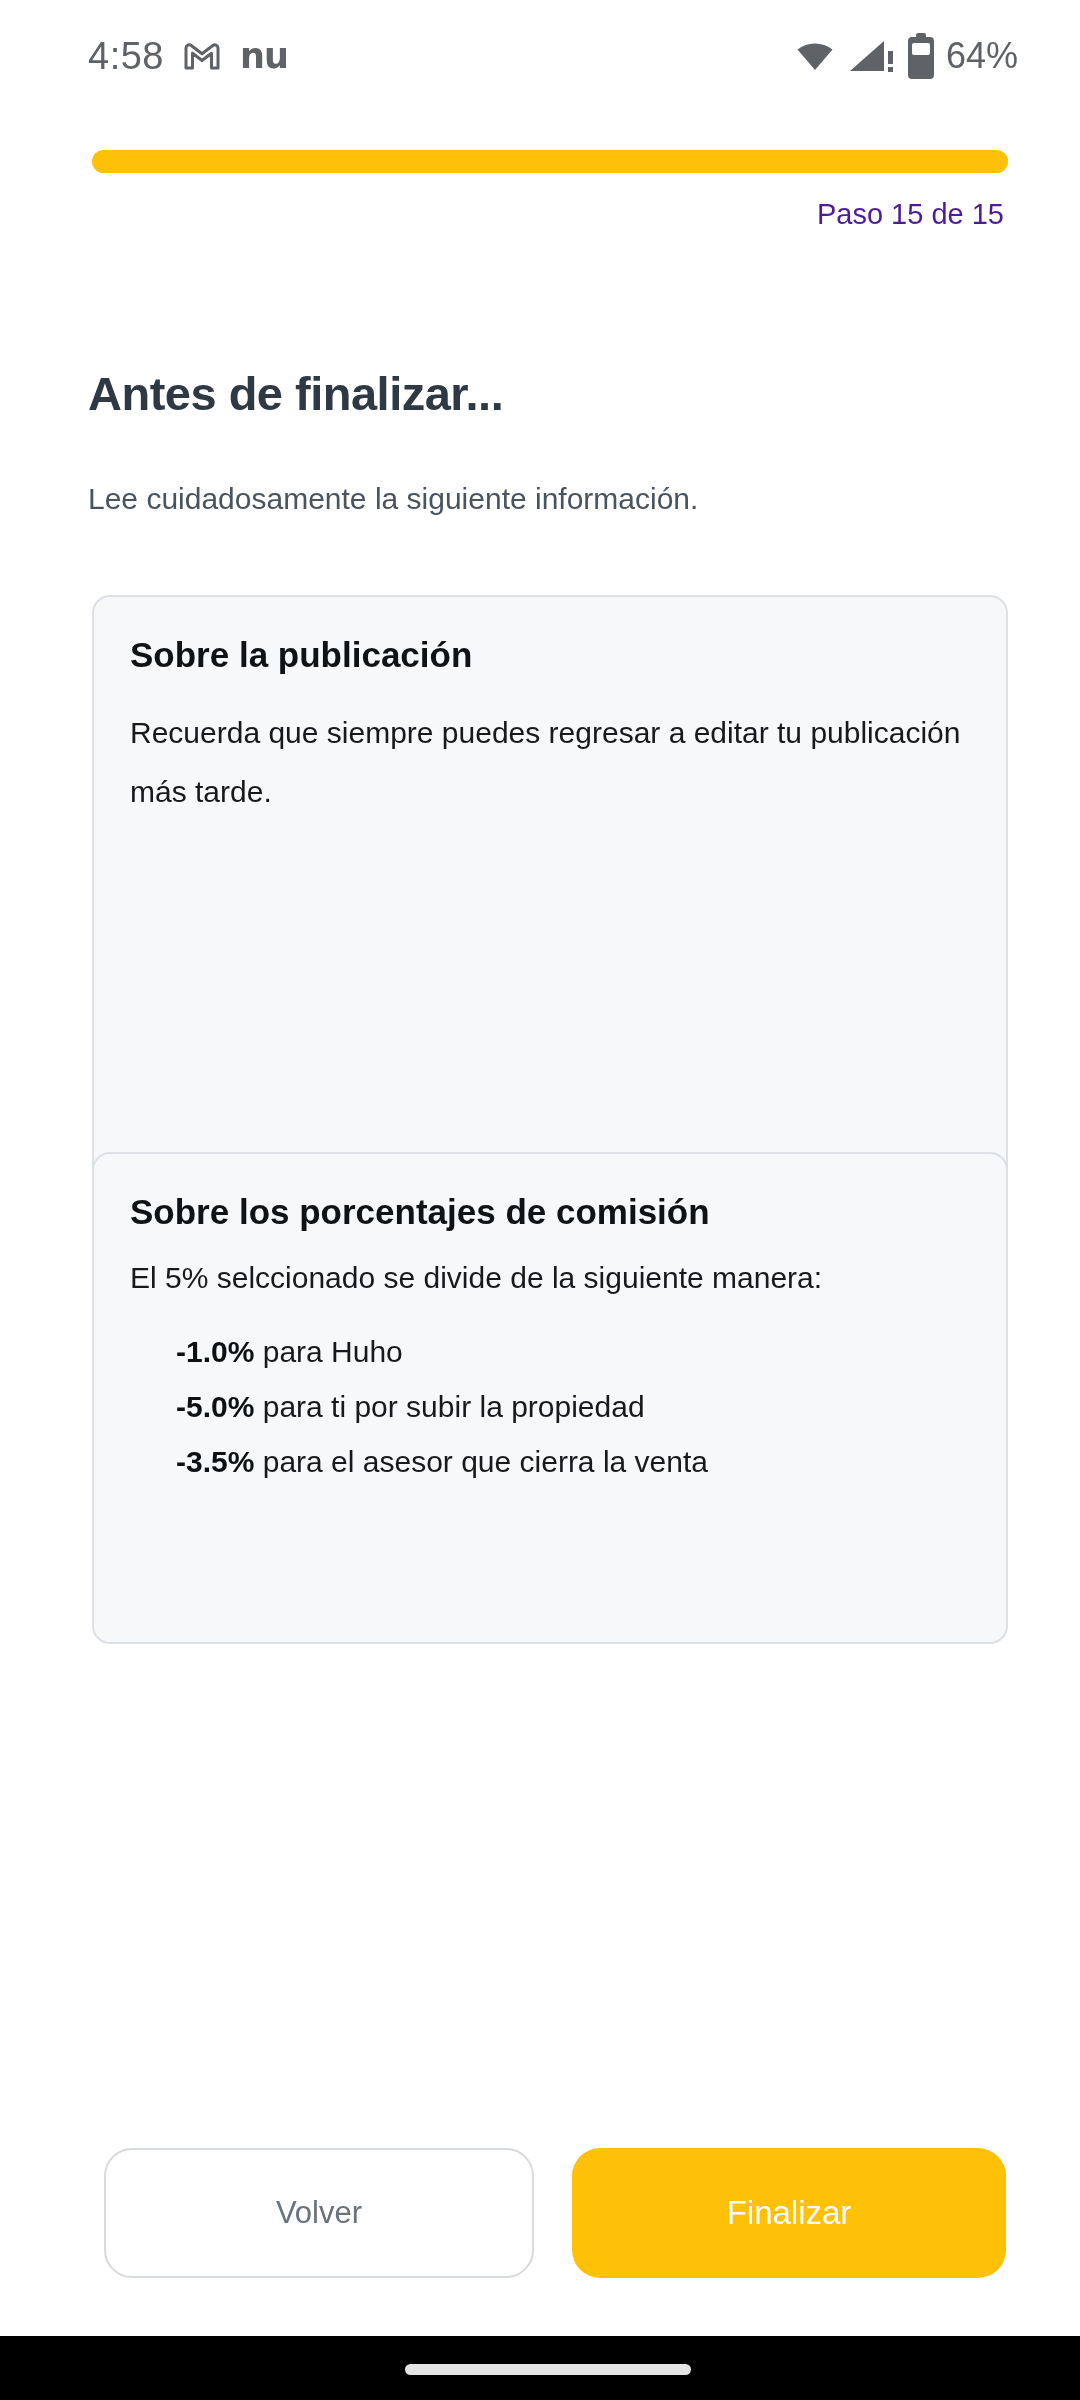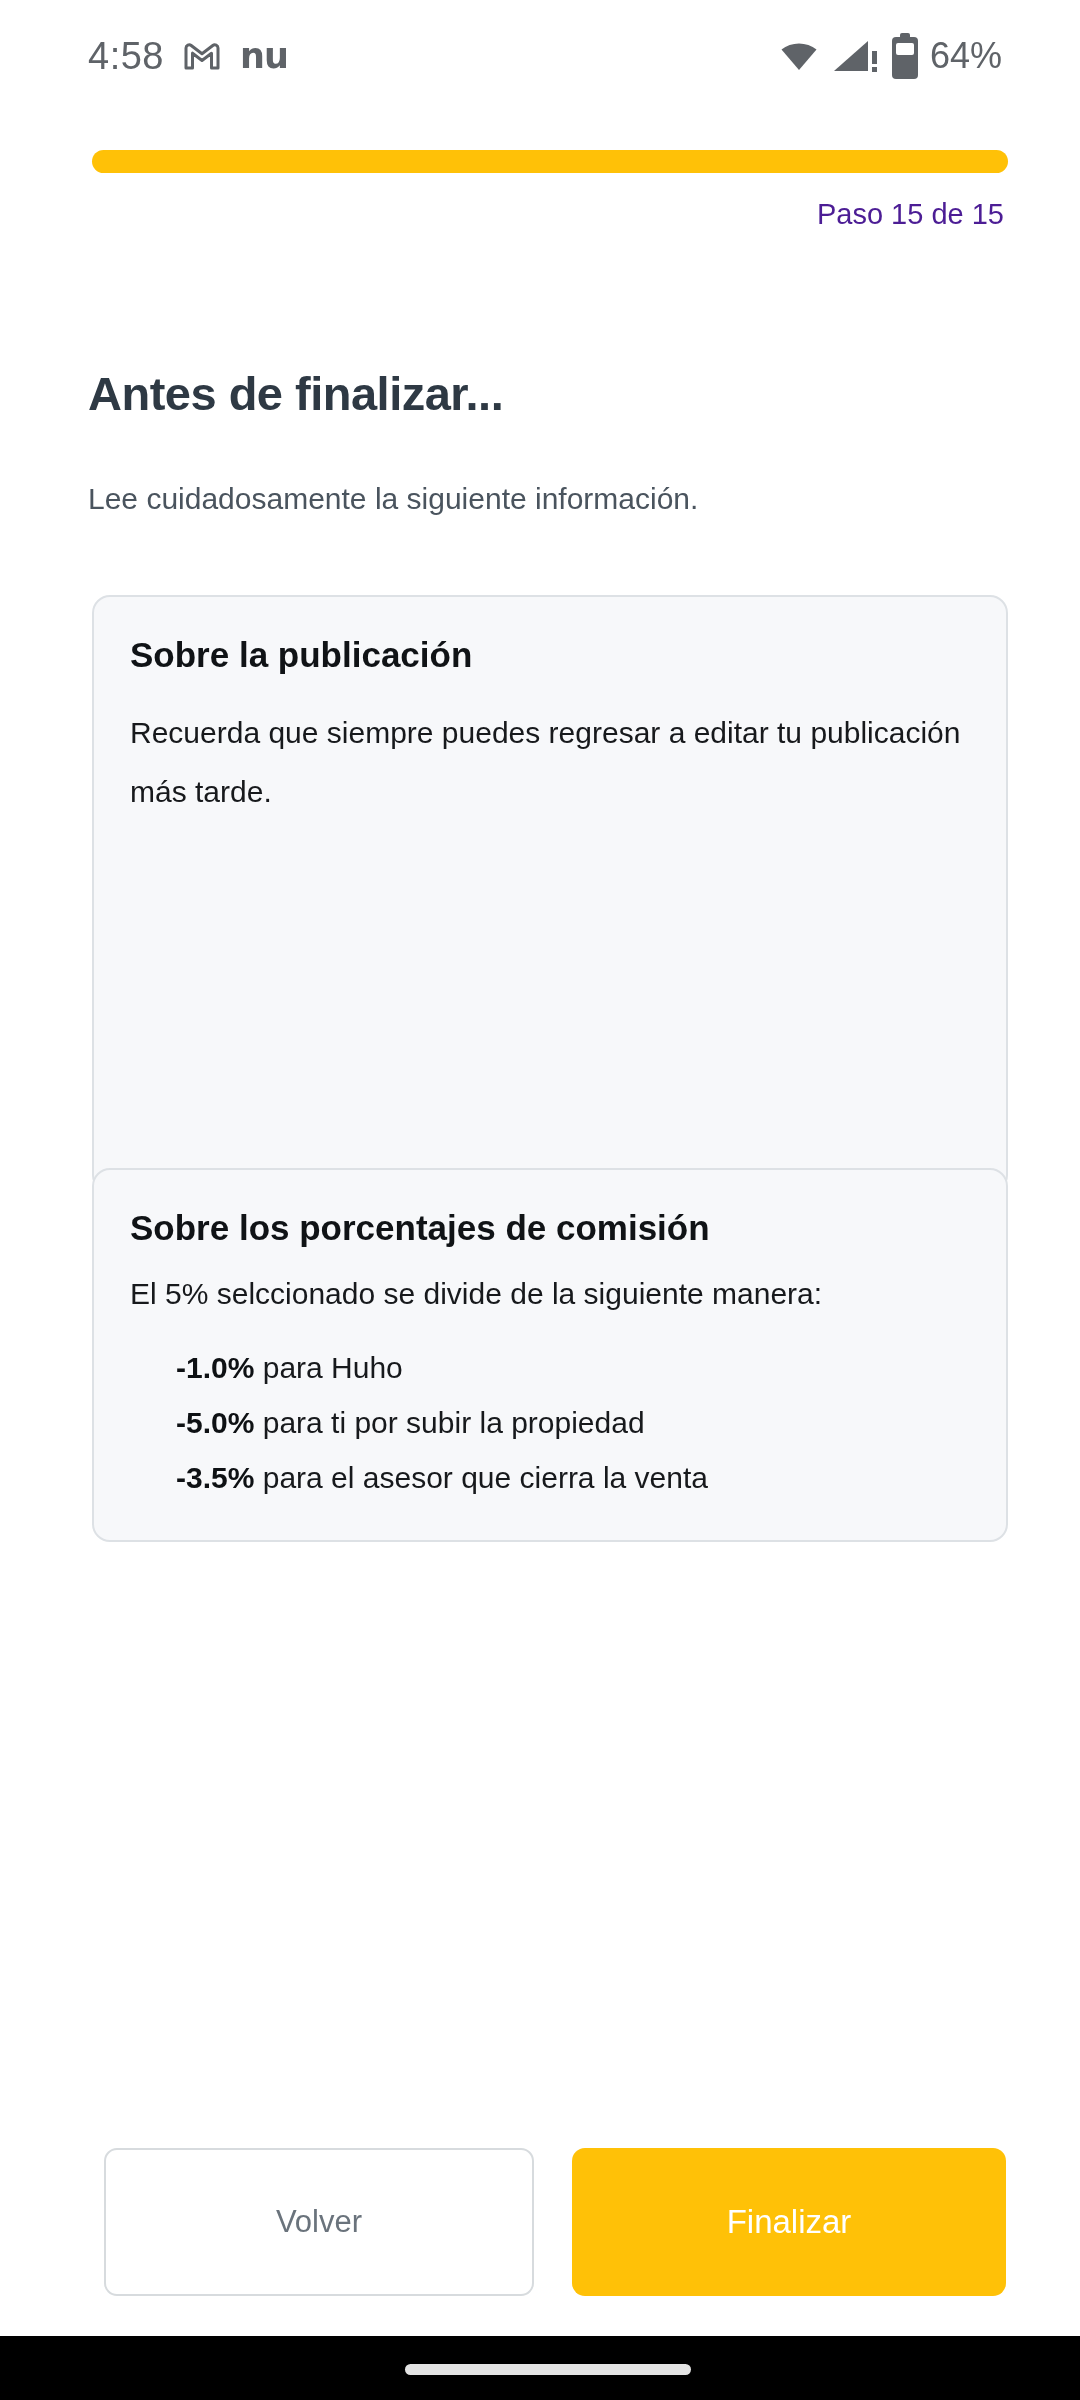--- a/index.html
+++ b/index.html
@@ -2,21 +2,21 @@
 <html><head>
 <meta charset="utf-8">
 <style>
   html,body{margin:0;padding:0;}
   body{
     width:1080px;height:2400px;background:#ffffff;position:relative;
     font-family:"Liberation Sans","DejaVu Sans",sans-serif;overflow:hidden;
   }
   
   .status-bar{
-    position:absolute;top:26px;left:0;right:16px;height:60px;
+    position:absolute;top:26px;left:0;right:0;height:60px;
     display:flex;align-items:center;justify-content:space-between;
     padding:0 62px 0 88px;color:#5F6368;
   }
   .sb-left{display:flex;align-items:center;gap:18px;}
   .sb-time{font-size:38px;letter-spacing:.5px;}
   .sb-nu{font-size:35px;font-weight:bold;font-family:"DejaVu Sans",sans-serif;letter-spacing:-1px;}
   .sb-right{display:flex;align-items:center;gap:12px;}
   .sb-pct{font-size:36px;text-align:right;}
   .sb-icon{display:inline-flex;align-items:center;justify-content:center;}
   
@@ -42,32 +42,32 @@
     position:absolute;left:88px;top:482px;margin:0;
     font-size:30px;color:#4A545E;
   }
   
   .card{
     position:absolute;left:92px;width:916px;box-sizing:border-box;
     background:#F7F8FA;border:2px solid #DDE1E5;border-radius:18px;
     padding:32px 36px;color:#17191C;
   }
   .card-1{top:595px;height:598px;}
-  .card-2{top:1152px;height:374px;margin-top:16px;}
+  .card-2{top:1152px;height:492px;}
   .card h2{margin:6px 0 0;font-size:35px;font-weight:bold;color:#101316;}
   .card p{margin:28px 0 0;font-size:30px;line-height:59px;}
   .card-2 .intro{margin-top:26px;line-height:40px;}
   .pct-list{list-style:none;margin:26px 0 0;padding:0 0 0 46px;font-size:30px;}
   .pct-list li{line-height:55px;}
   .pct{font-weight:bold;color:#0E1114;}
   
   .btn{
-    position:absolute;top:2148px;height:148px;box-sizing:border-box;
+    position:absolute;top:2148px;height:130px;box-sizing:border-box;
     display:flex;align-items:center;justify-content:center;
-    border-radius:13px;font-size:31px;cursor:pointer;
+    border-radius:28px;font-size:31px;cursor:pointer;
   }
   .btn-back{
     left:104px;width:430px;background:#ffffff;
     border:2px solid #D7DBDE;color:#6A737C;
   }
   .btn-finish{
     left:572px;width:434px;background:#FFC107;border:none;
     color:#ffffff;font-weight:normal;font-size:33px;
   }
   

